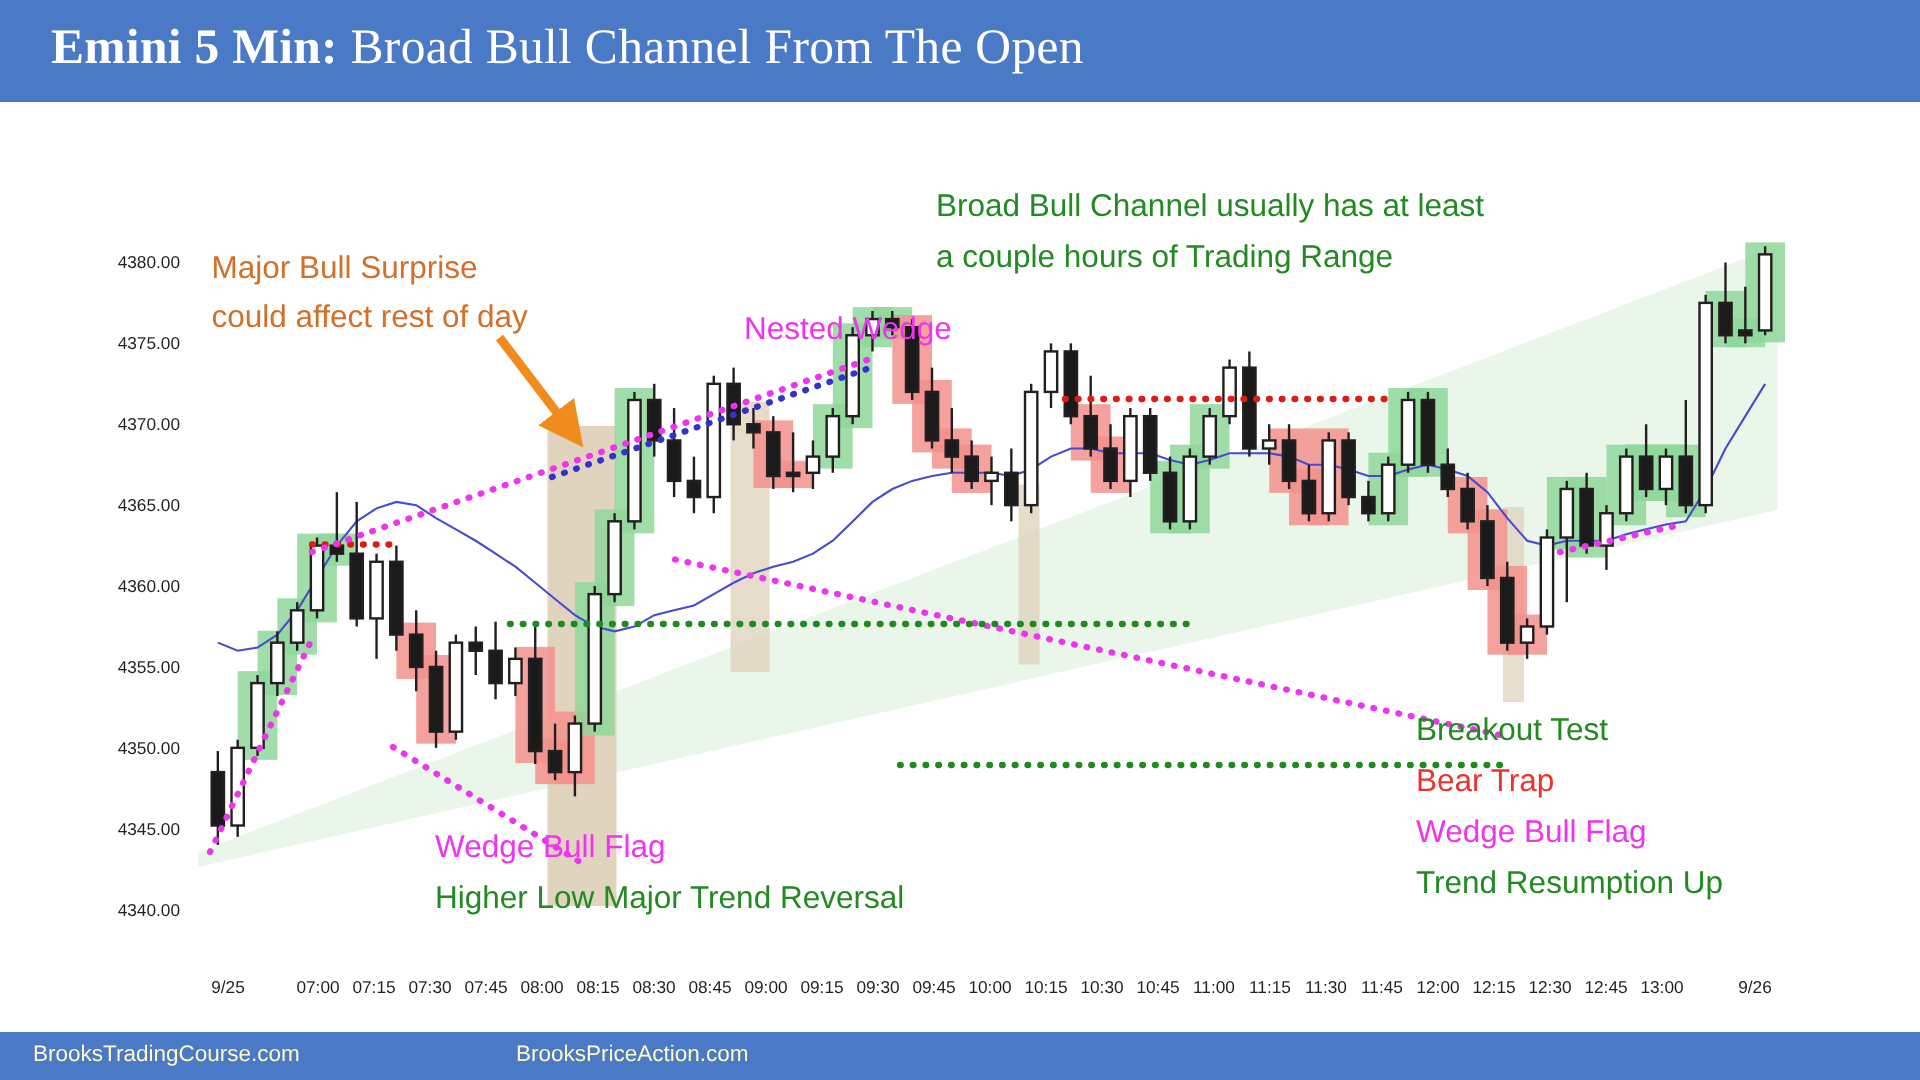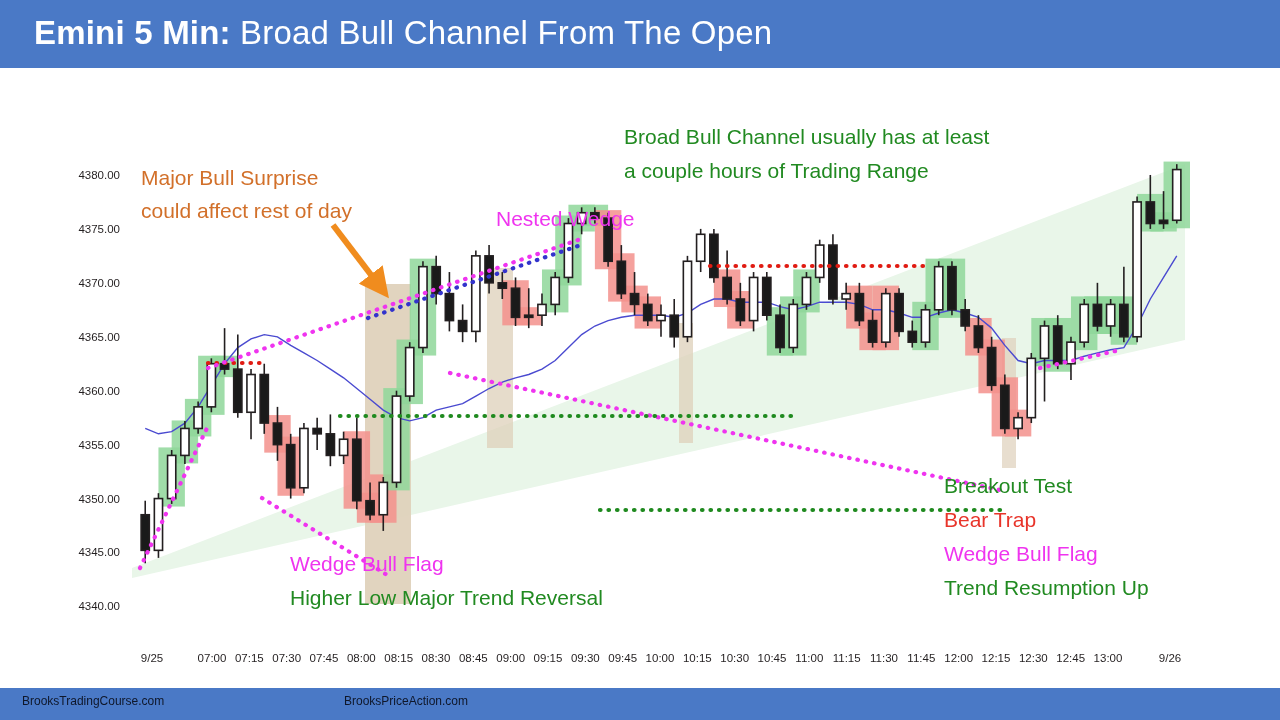--- a/index.html
+++ b/index.html
@@ -13,31 +13,32 @@
 
   
   .header{
     position:absolute;left:0;top:0;width:1280px;height:68px;
     background:#4a79c6;
   }
   .header-title{
     position:absolute;left:34px;top:14px;
     font-size:33px;color:#ffffff;white-space:nowrap;
     letter-spacing:0.2px;
+    font-family:Liberation Serif, serif;
   }
   .header-title .strong{font-weight:bold;}
   .header-title .light{font-weight:normal;}
 
   
   .footer{
     position:absolute;left:0;bottom:0;width:1280px;height:32px;
     background:#4a79c6;
   }
   .footer-link{
-    position:absolute;top:6px;font-size:12px;color:#0f172a;white-space:nowrap;
+    position:absolute;top:6px;font-size:15px;color:#fef9c3;white-space:nowrap;
   }
   .footer-link.l1{left:22px;}
   .footer-link.l2{left:310px;margin-left:34px;}
 
   
   .chart-area{
     position:absolute;left:0;top:68px;width:1280px;height:620px;
     background:#ffffff;
   }
   svg.plot{position:absolute;left:0;top:0;width:1280px;height:620px;}

